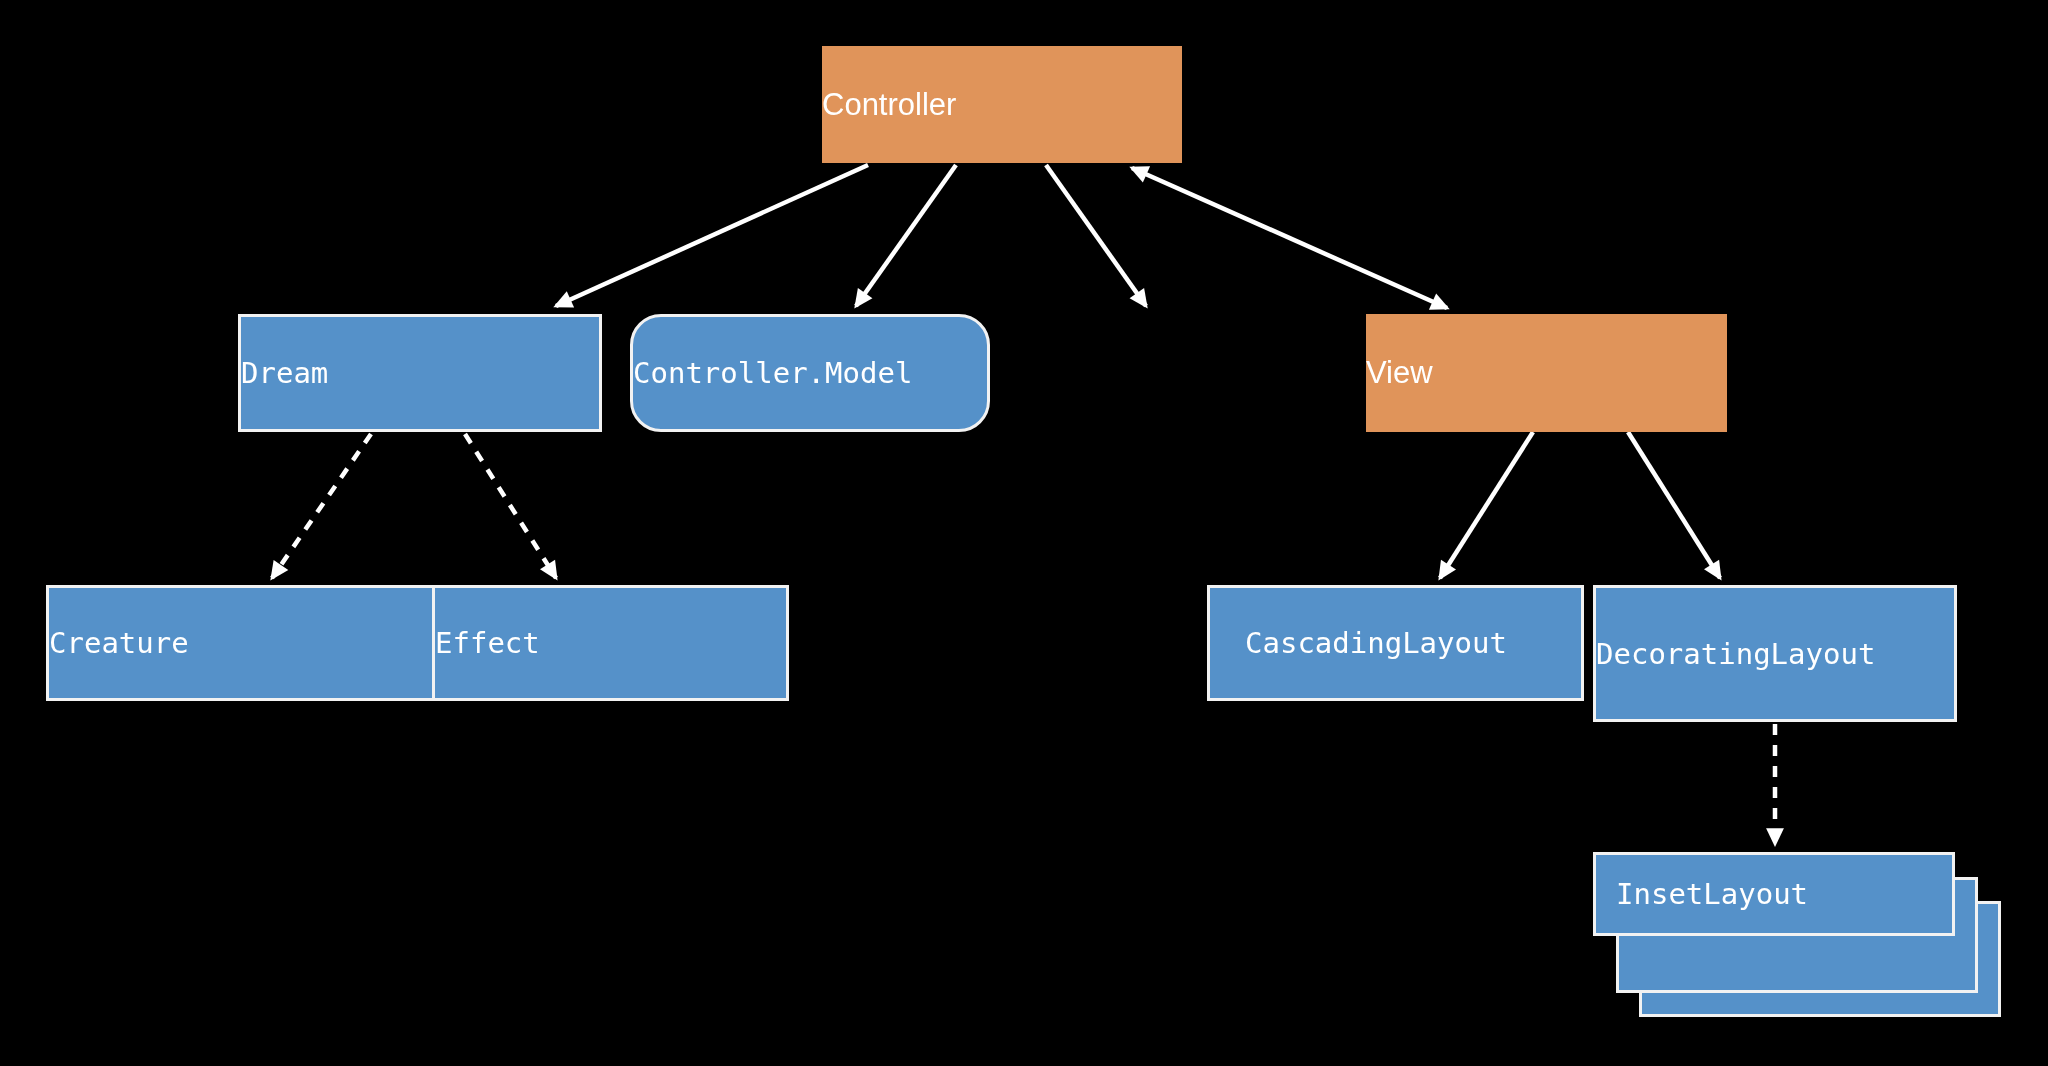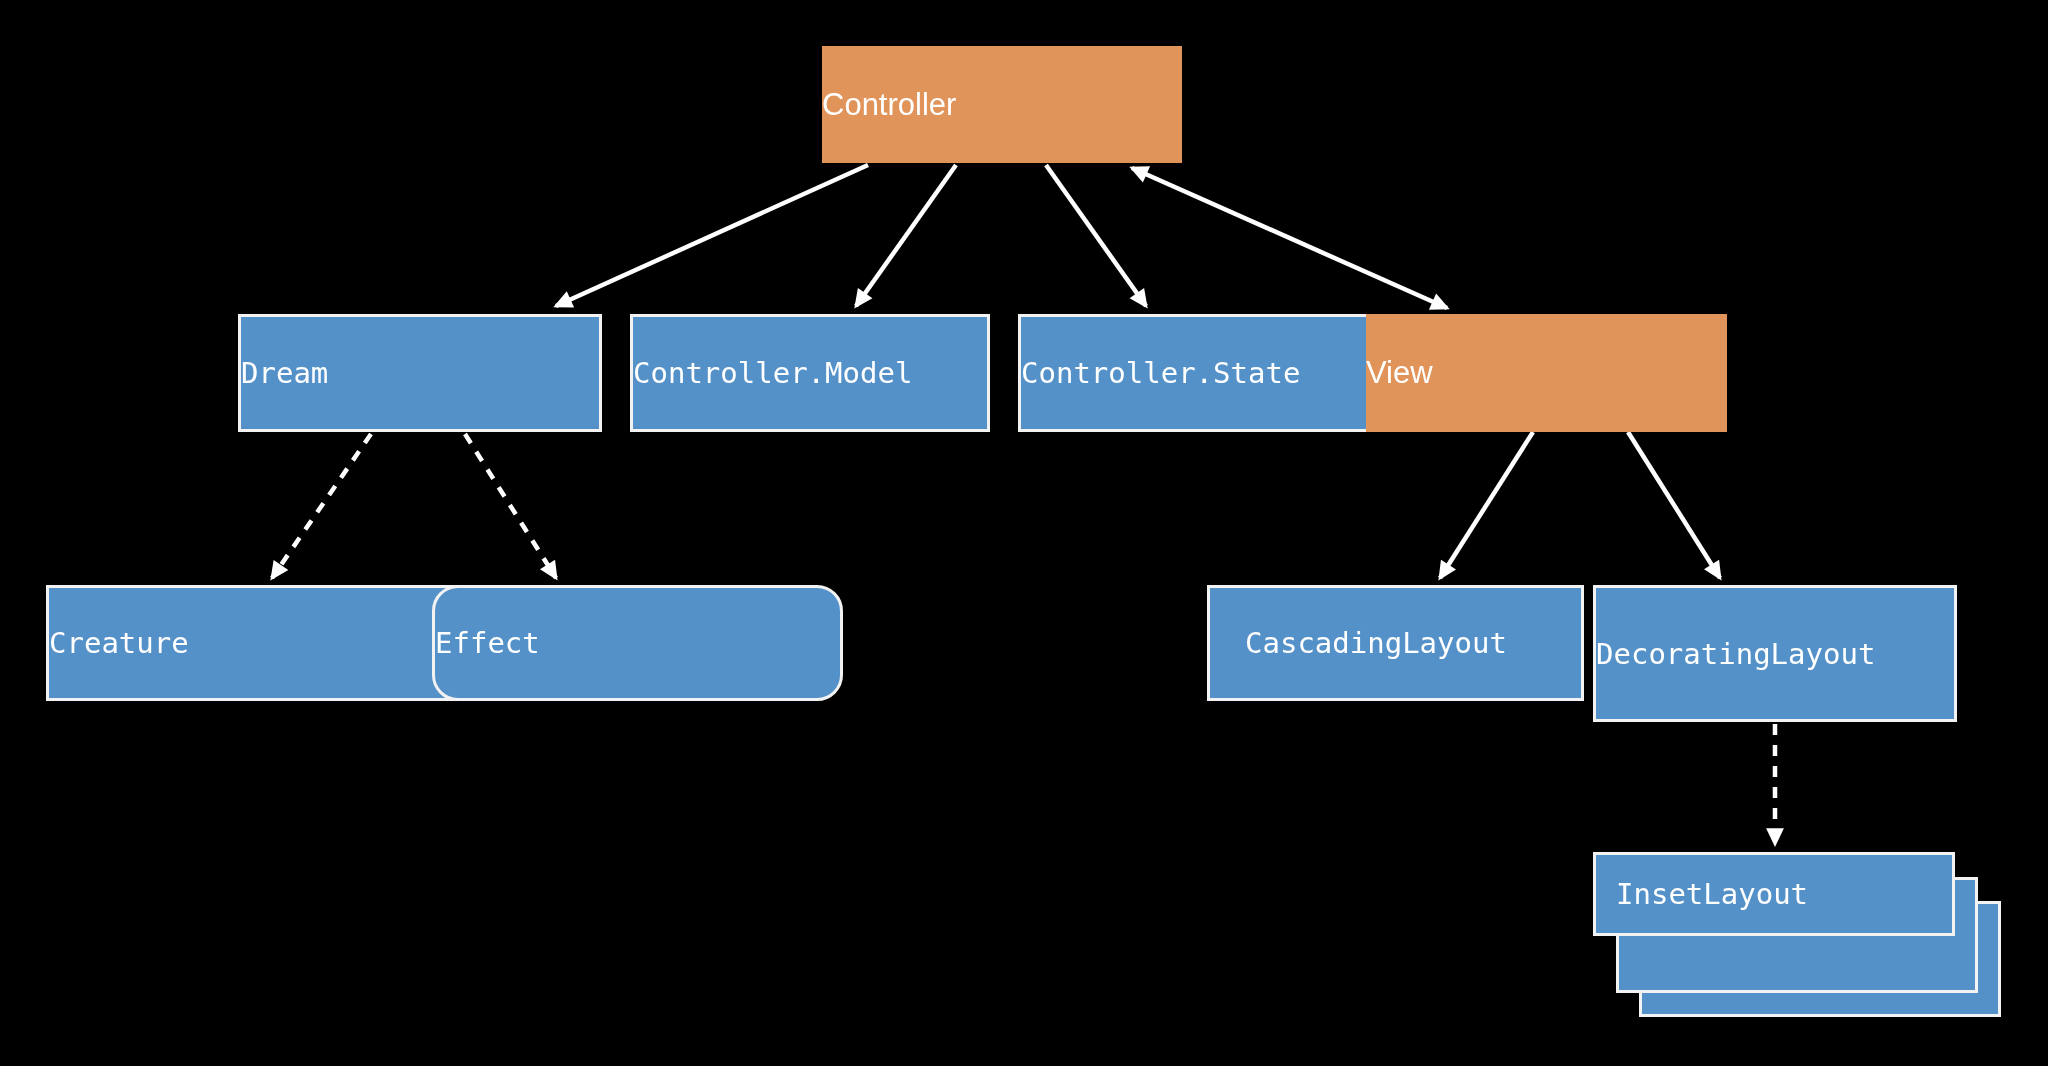--- a/index.html
+++ b/index.html
@@ -81,37 +81,34 @@
   </svg>
 
   <div class="node orange" style="left:822px; top:46px; width:360px; height:117px;">
     <span>Controller</span>
   </div>
 
   <div class="node blue" style="left:238px; top:314px; width:364px; height:118px;">
     <span>Dream</span>
   </div>
 
-  <div class="node blue" style="left:630px; top:314px; width:360px; height:118px;">
+  <div class="node blue" style="left:630px; top:314px; width:360px; height:118px;border-radius:31px;">
     <span>Controller.Model</span>
   </div>
 
-  <div class="node blue" style="left:1018px; top:314px; width:360px; height:118px;">
-    <span>Controller.State</span>
-  </div>
 
   <div class="node orange" style="left:1366px; top:314px; width:361px; height:118px;">
     <span>View</span>
   </div>
 
   <div class="node blue" style="left:46px; top:585px; width:414px; height:116px;">
     <span>Creature</span>
   </div>
 
-  <div class="node blue" style="left:432px; top:585px; width:411px; height:116px;border-radius:26px;">
+  <div class="node blue" style="left:432px; top:585px; width:357px; height:116px;">
     <span>Effect</span>
   </div>
 
   <div class="node blue" style="left:1207px; top:585px; width:377px; height:116px;padding-left:35px;">
     <span>CascadingLayout</span>
   </div>
 
   <div class="node blue" style="left:1593px; top:585px; width:364px; height:137px;">
     <span>DecoratingLayout</span>
   </div>

